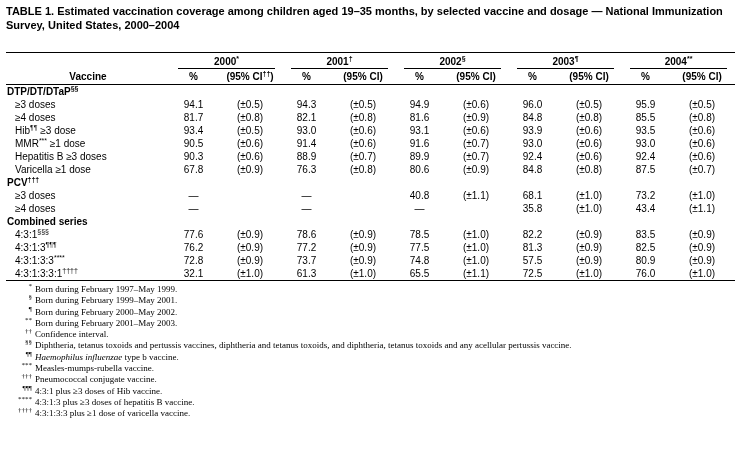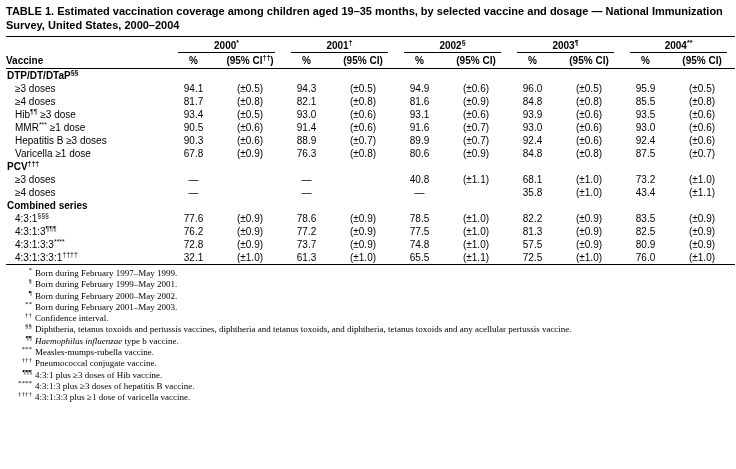--- a/index.html
+++ b/index.html
@@ -12,21 +12,21 @@
     font-family: "Liberation Sans", "DejaVu Sans", sans-serif;
     color: #000;
     -webkit-font-smoothing: antialiased;
   }
   .page { padding: 5px 6px 0 6px; }
 
   .title {
     font-size: 11px;
     font-weight: bold;
     line-height: 13.5px;
-    margin-bottom: 4px;
+    margin-bottom: 20px;
   }
 
   .coverage-table {
     width: 100%;
     border-collapse: collapse;
     border-top: 1px solid #000;
     border-bottom: 1px solid #000;
     font-size: 10px;
     table-layout: fixed;
   }
@@ -40,21 +40,21 @@
     vertical-align: bottom;
     font-size: 10px;
   }
   .yg-inner {
     margin: 3px 8px 0 8px;
     padding-bottom: 1px;
     border-bottom: 1px solid #000;
     text-align: center;
     white-space: nowrap;
   }
-  th.vaccine-col { text-align: left; }
+  th.vaccine-col { text-align: center; }
   th.sub { border-bottom: 1px solid #000; padding: 2px 0 2px 0; }
   th.pct-h, th.ci-h {
     text-align: center;
     border-bottom: 1px solid #000;
     padding: 2px 0 2px 0;
     white-space: nowrap;
   }
 
   tbody td {
     line-height: 11px;

